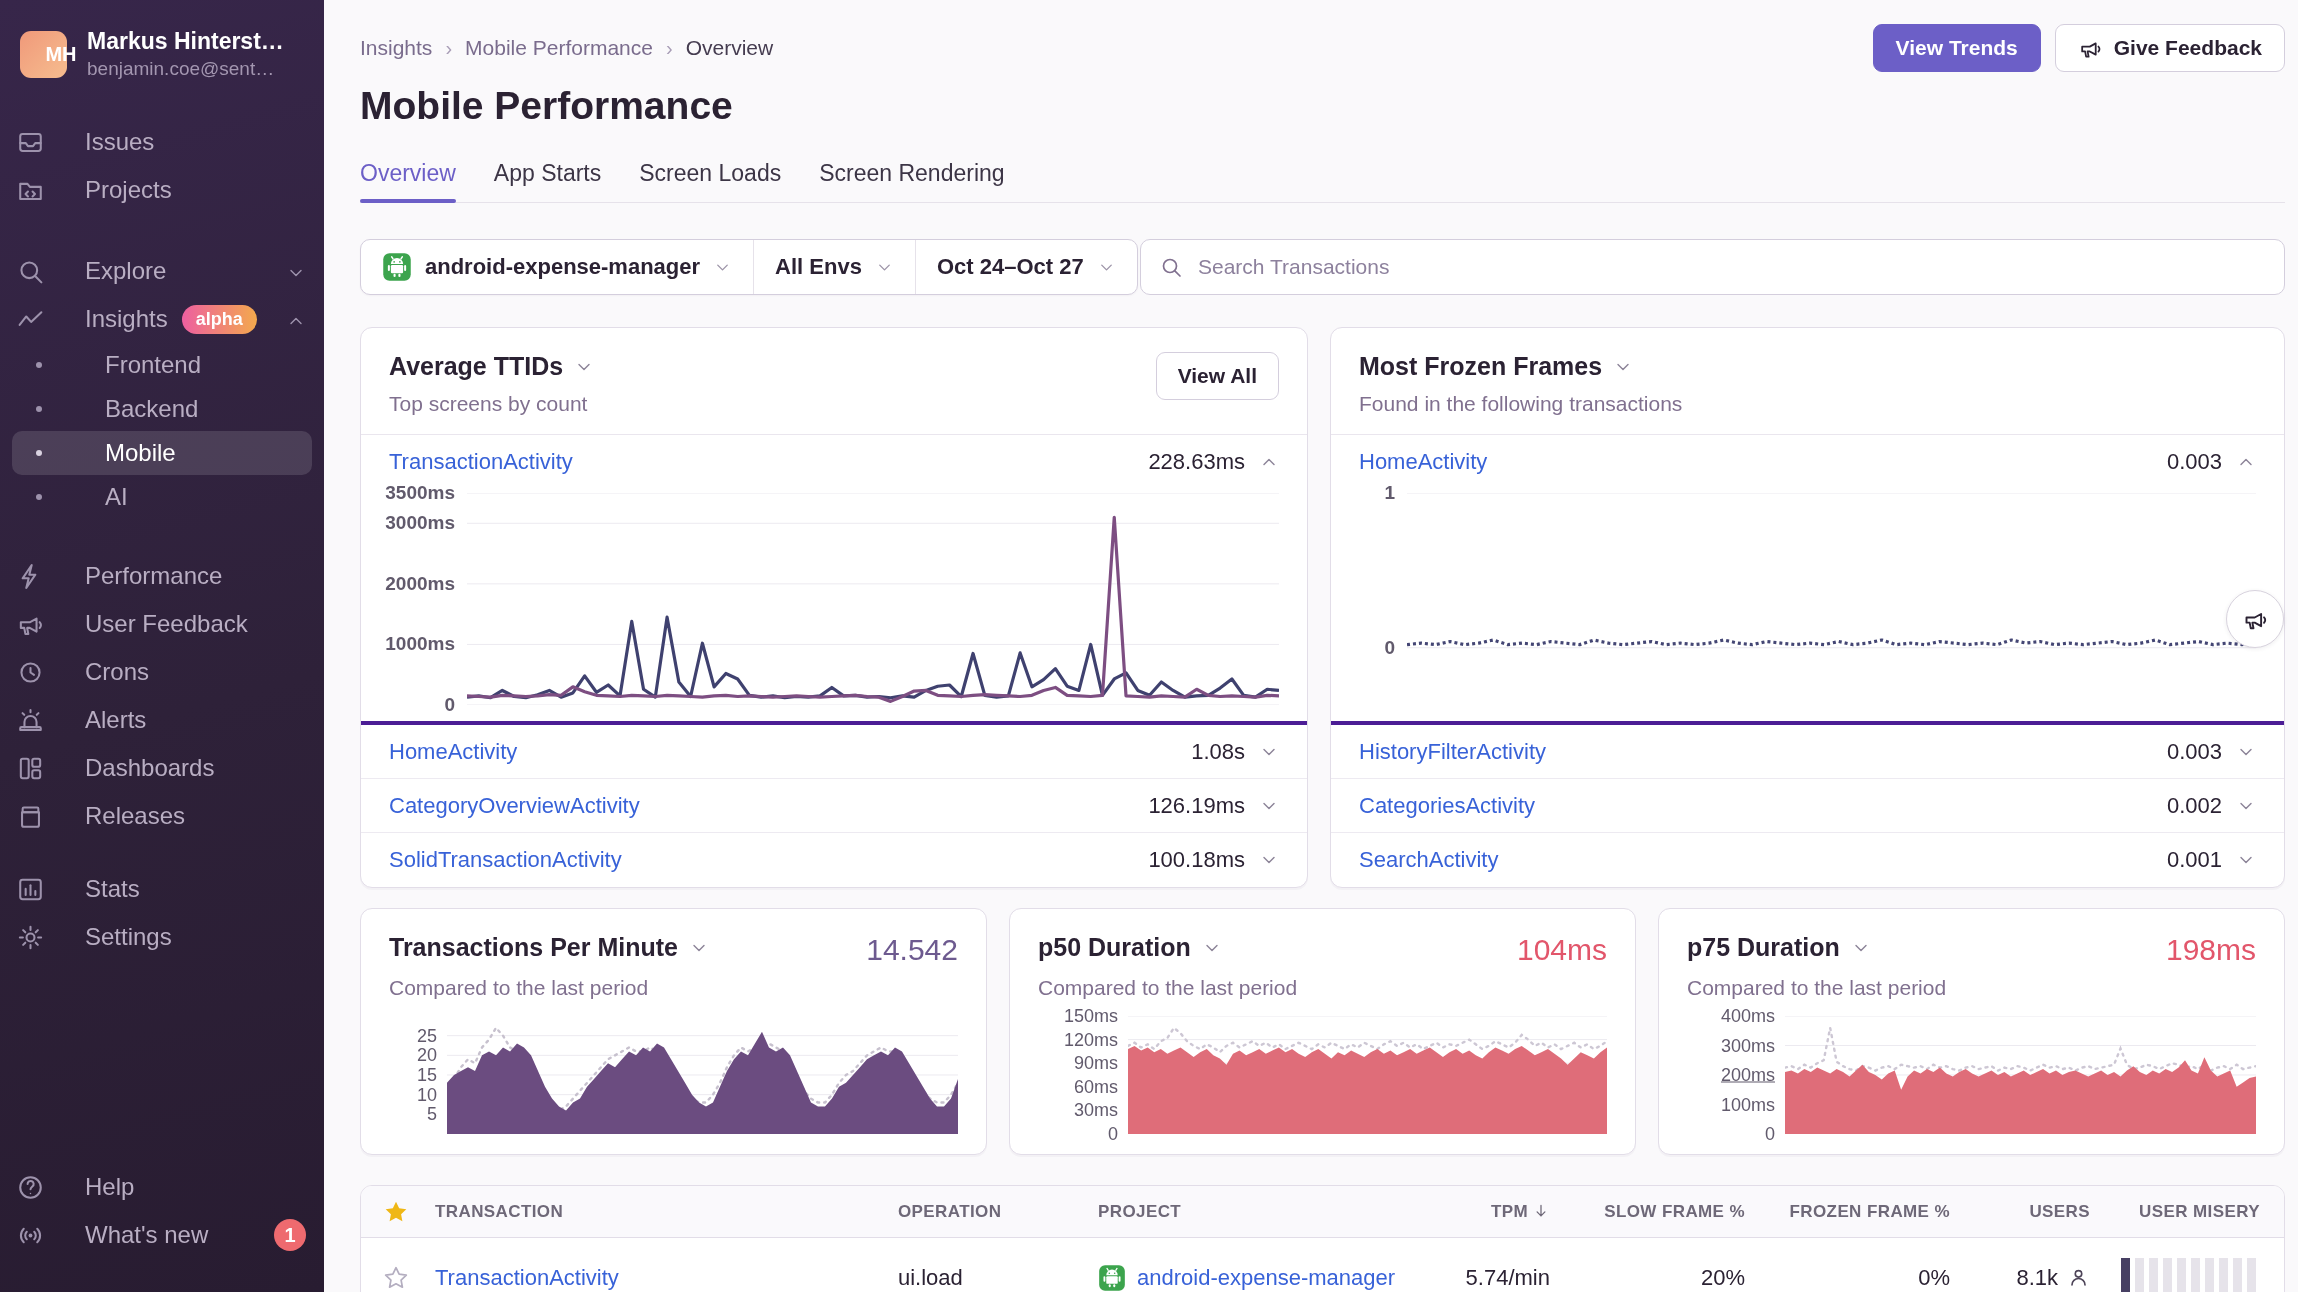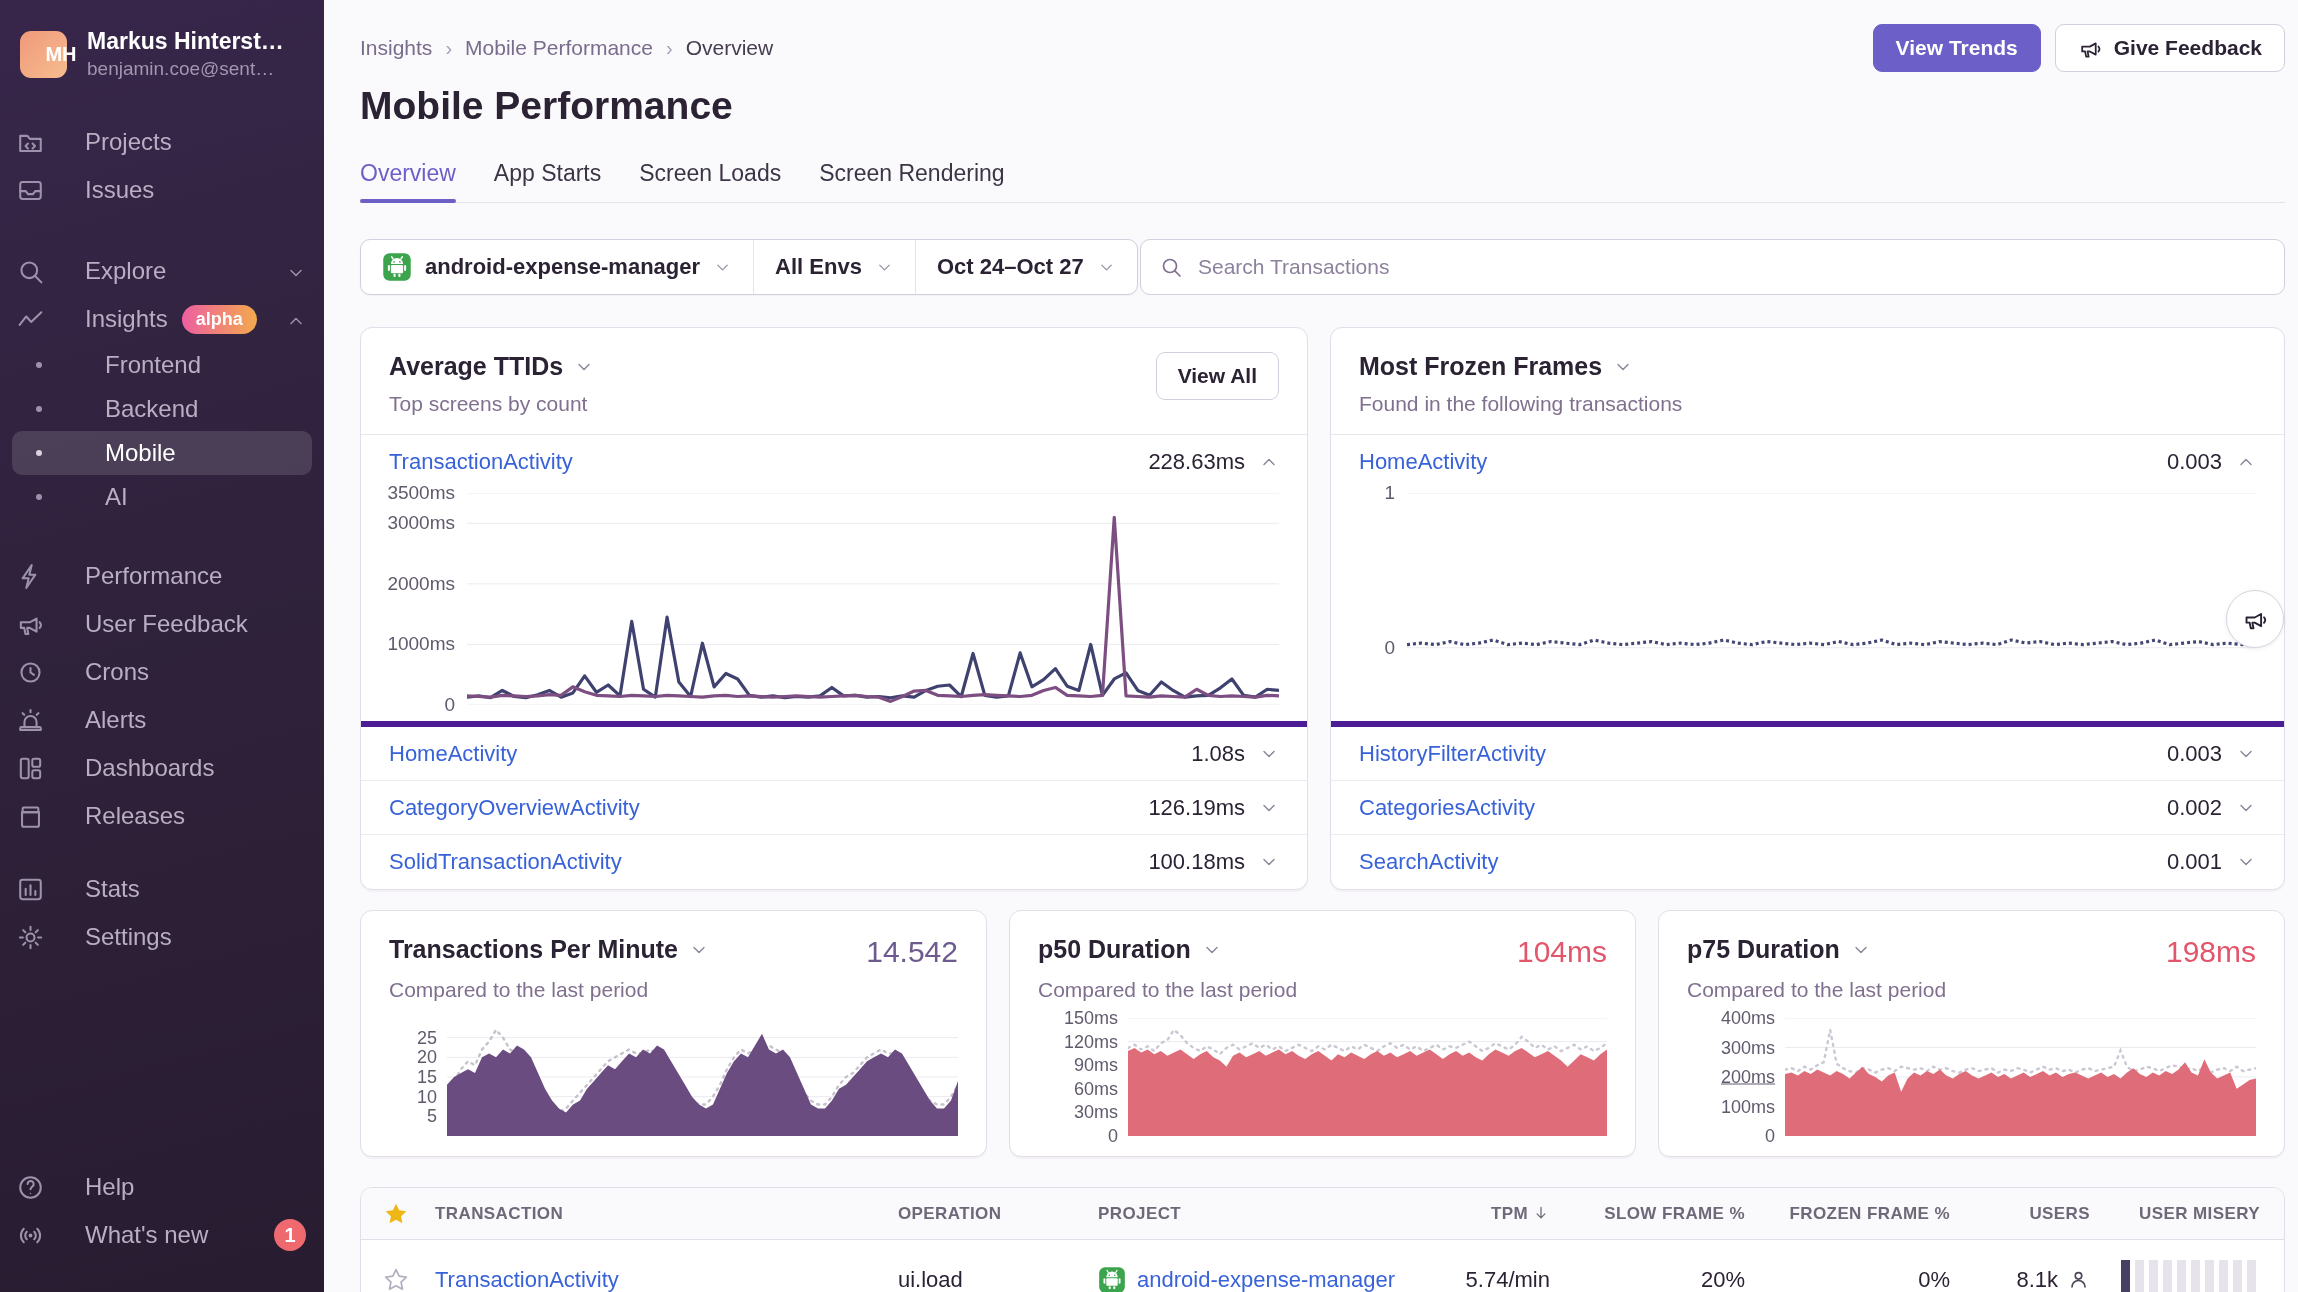--- a/index.html
+++ b/index.html
@@ -81,21 +81,21 @@
   .btn-viewall{height:48px;border-radius:9px;border:1px solid #d4cedd;background:#fff;color:#2b2233;
     font-size:21px;font-weight:700;padding:0 21px;cursor:pointer;font-family:inherit;}
   .prow{display:flex;justify-content:space-between;align-items:center;height:54px;padding:0 28px;border-bottom:1px solid #edeaf1;}
   .prow.expanded{border-bottom:none;}
   .prow:last-child{border-bottom:none;}
   .rowlink{color:#3862d8;font-size:22px;cursor:pointer;}
   .rowright{display:flex;align-items:center;gap:14px;}
   .rowval{font-size:22px;color:#2b2233;}
   .r-chev{width:20px;height:20px;color:#8d8599;display:flex;cursor:pointer;}
   .r-chev svg{width:100%;height:100%;}
-  .chartwrap{padding:4px 28px 16px;border-bottom:6px solid #4c1d95;}
+  .chartwrap{padding:4px 28px 16px;border-bottom:4px solid #4c1d95;font-weight:bold;}
   .chart{display:flex;height:212px;}
   .ylab{position:relative;width:var(--ylw,72px);flex:none;}
   .ytick{position:absolute;right:12px;transform:translateY(-50%);font-size:19px;color:#615a6c;white-space:nowrap;}
   .plot{flex:1;position:relative;}
   .plot svg{position:absolute;inset:0;width:100%;height:100%;}
 
   
   .cards{display:grid;grid-template-columns:1fr 1fr 1fr;gap:22px;margin-top:20px;}
   .card{background:#fff;border:1px solid #e2dde8;border-radius:12px;box-shadow:0 2px 0 rgba(37,11,54,.03);padding:24px 28px 20px;}
   .card-top{display:flex;justify-content:space-between;align-items:flex-start;}
@@ -141,35 +141,35 @@
     <div class="avatar">MH</div>
     <div>
       <div class="sb-user-name">Markus Hinterst…</div>
       <div class="sb-user-email">benjamin.coe@sent…</div>
     </div>
   </div>
   <nav>
     <div class="sb-row">
       <span class="ico">
           <svg viewBox="0 0 24 24" fill="none" stroke="currentColor" stroke-width="1.7" stroke-linecap="round" stroke-linejoin="round">
+            <rect x="3.5" y="5" width="17" height="14" rx="2"></rect>
+            <path d="M3.5 12.5h4.6l1.8 2.5h4.2l1.8-2.5h4.6"></path>
+          </svg>
+        </span>
+      <span>Issues</span>
+    </div>
+    <div class="sb-row">
+      <span class="ico">
+          <svg viewBox="0 0 24 24" fill="none" stroke="currentColor" stroke-width="1.7" stroke-linecap="round" stroke-linejoin="round">
             <path d="M3.5 6.5h6l2 2.5h9v10h-17z"></path>
             <path d="M9.9 12.9l-2 2 2 2"></path>
             <path d="M13.7 12.9l2 2-2 2"></path>
           </svg>
         </span>
       <span>Projects</span>
-    </div>
-    <div class="sb-row">
-      <span class="ico">
-          <svg viewBox="0 0 24 24" fill="none" stroke="currentColor" stroke-width="1.7" stroke-linecap="round" stroke-linejoin="round">
-            <rect x="3.5" y="5" width="17" height="14" rx="2"></rect>
-            <path d="M3.5 12.5h4.6l1.8 2.5h4.2l1.8-2.5h4.6"></path>
-          </svg>
-        </span>
-      <span>Issues</span>
     </div>
     <div class="sb-gap"></div>
     <div class="sb-row">
       <span class="ico">
           <svg viewBox="0 0 24 24" fill="none" stroke="currentColor" stroke-width="1.7" stroke-linecap="round" stroke-linejoin="round">
             <circle cx="11" cy="11" r="6.5"></circle>
             <path d="M15.8 15.8L21 21"></path>
           </svg>
         </span>
       <span>Explore</span>

